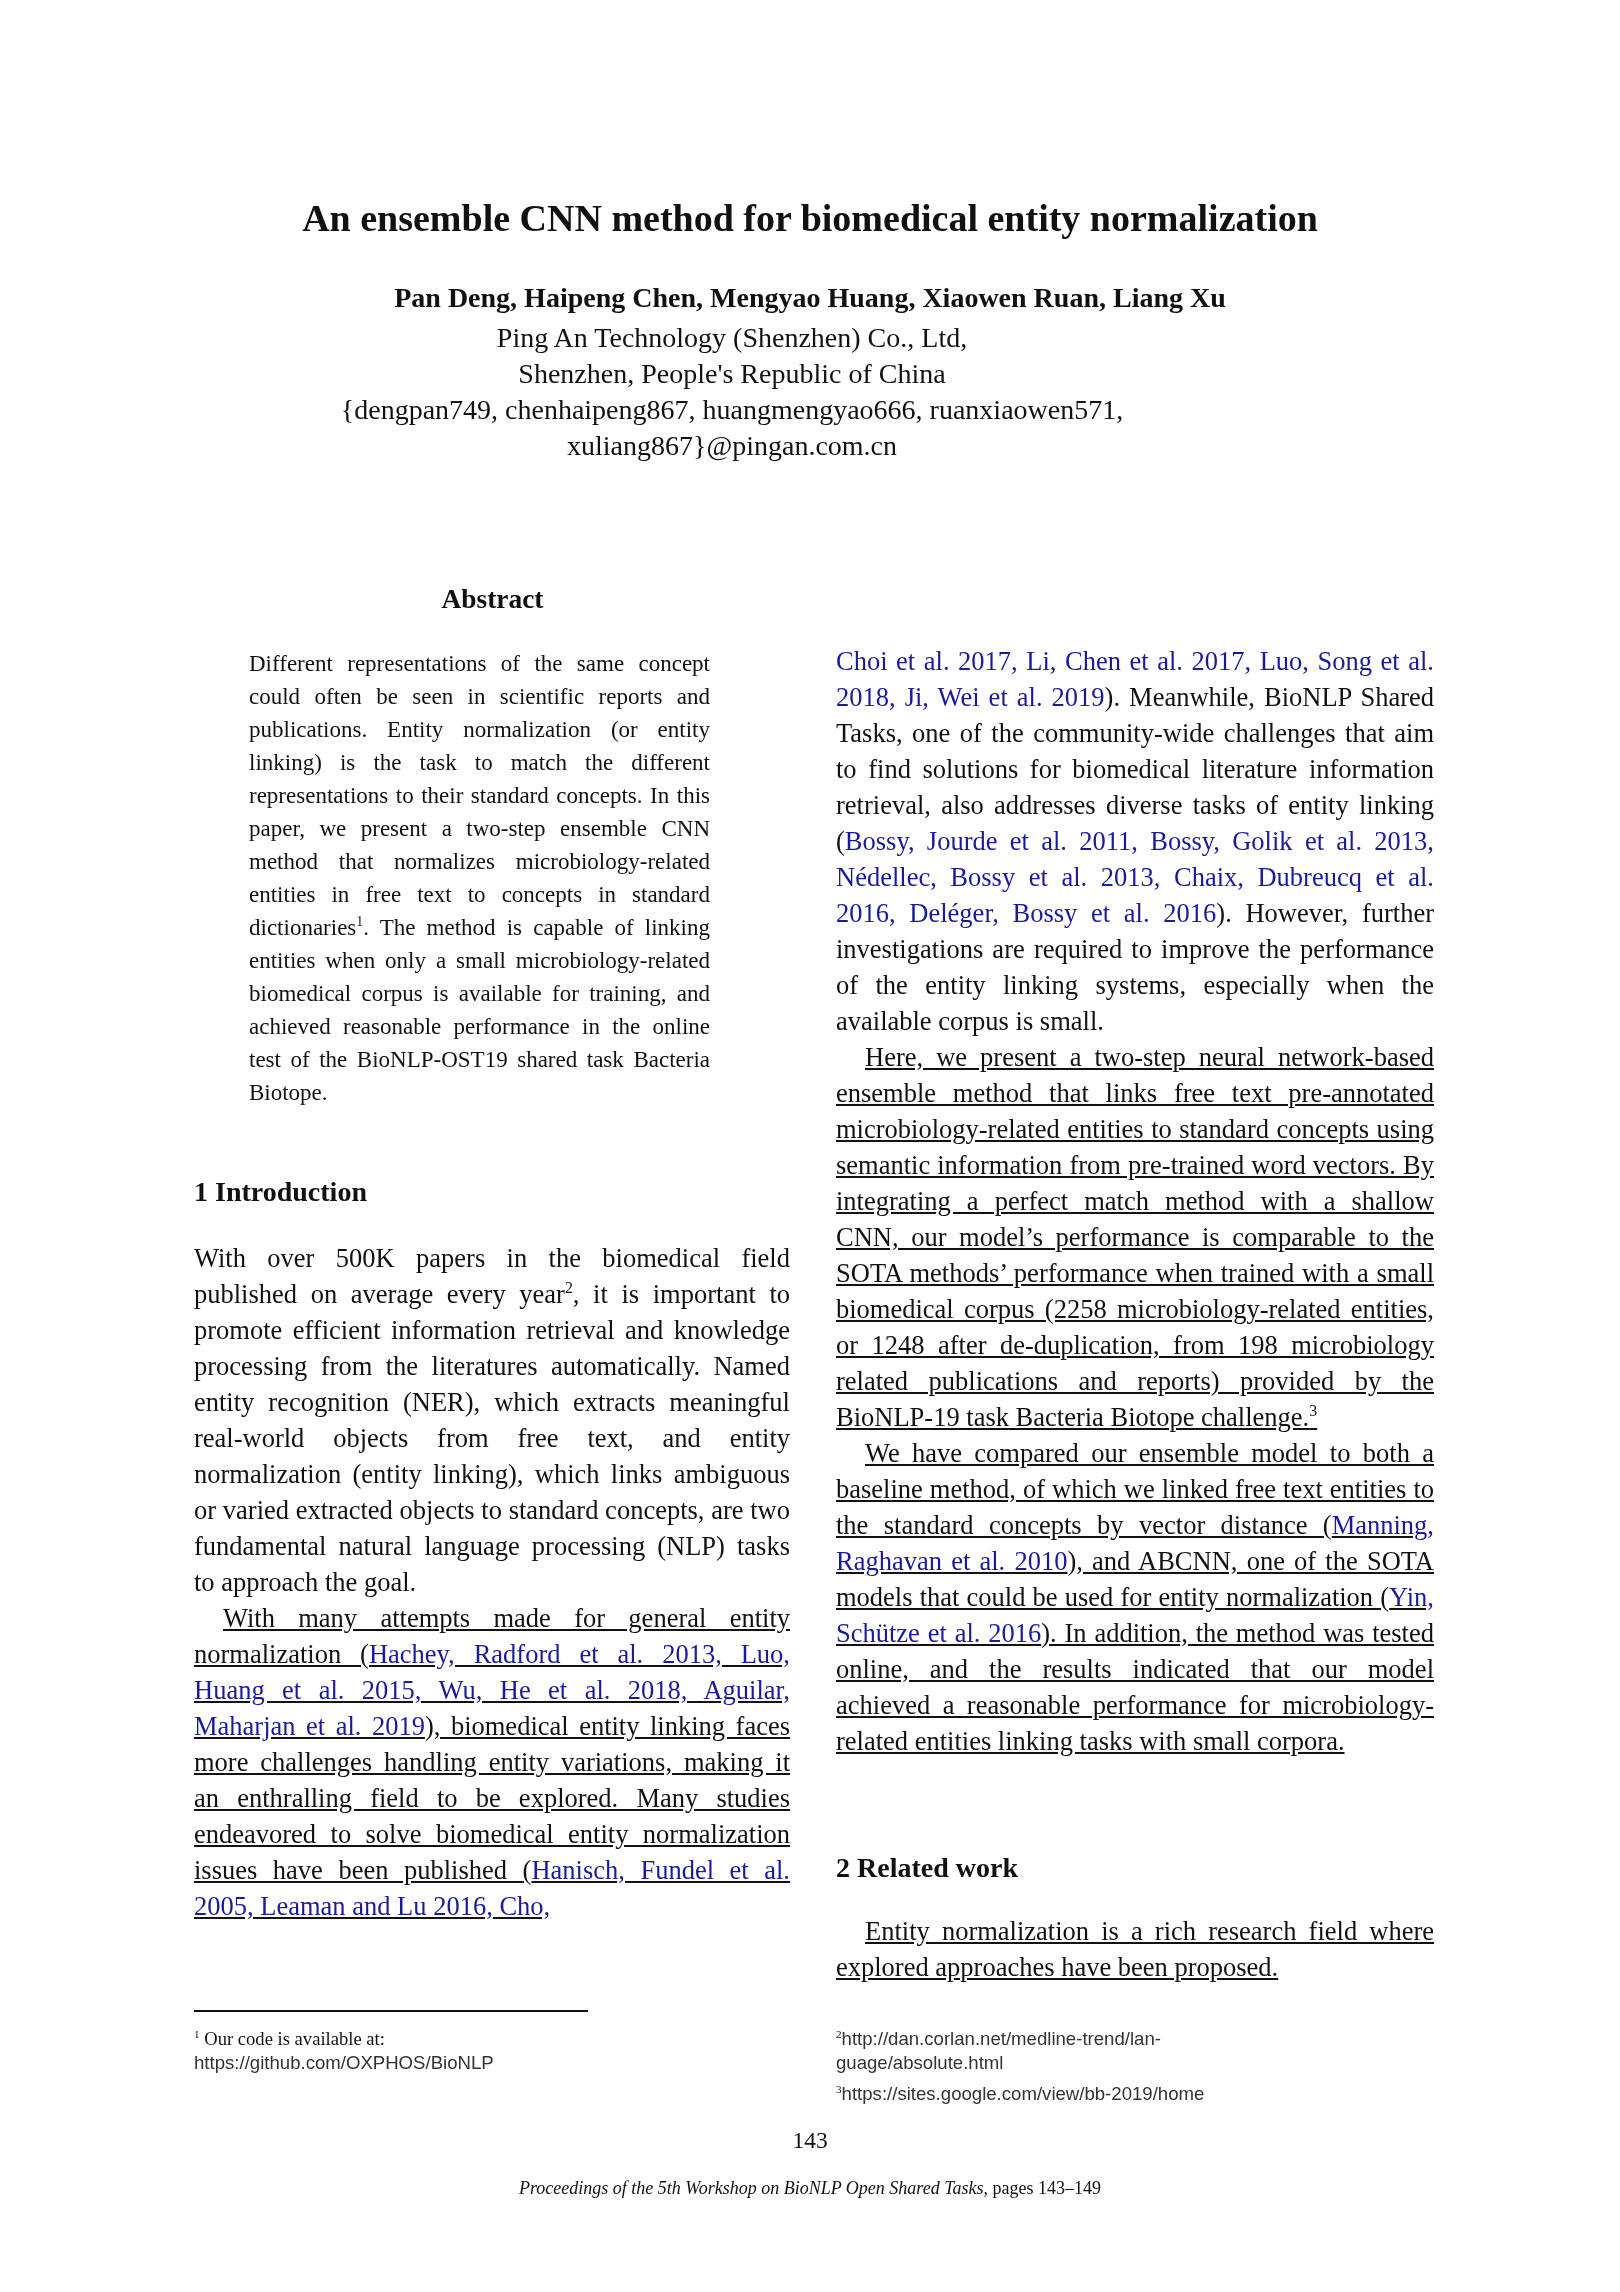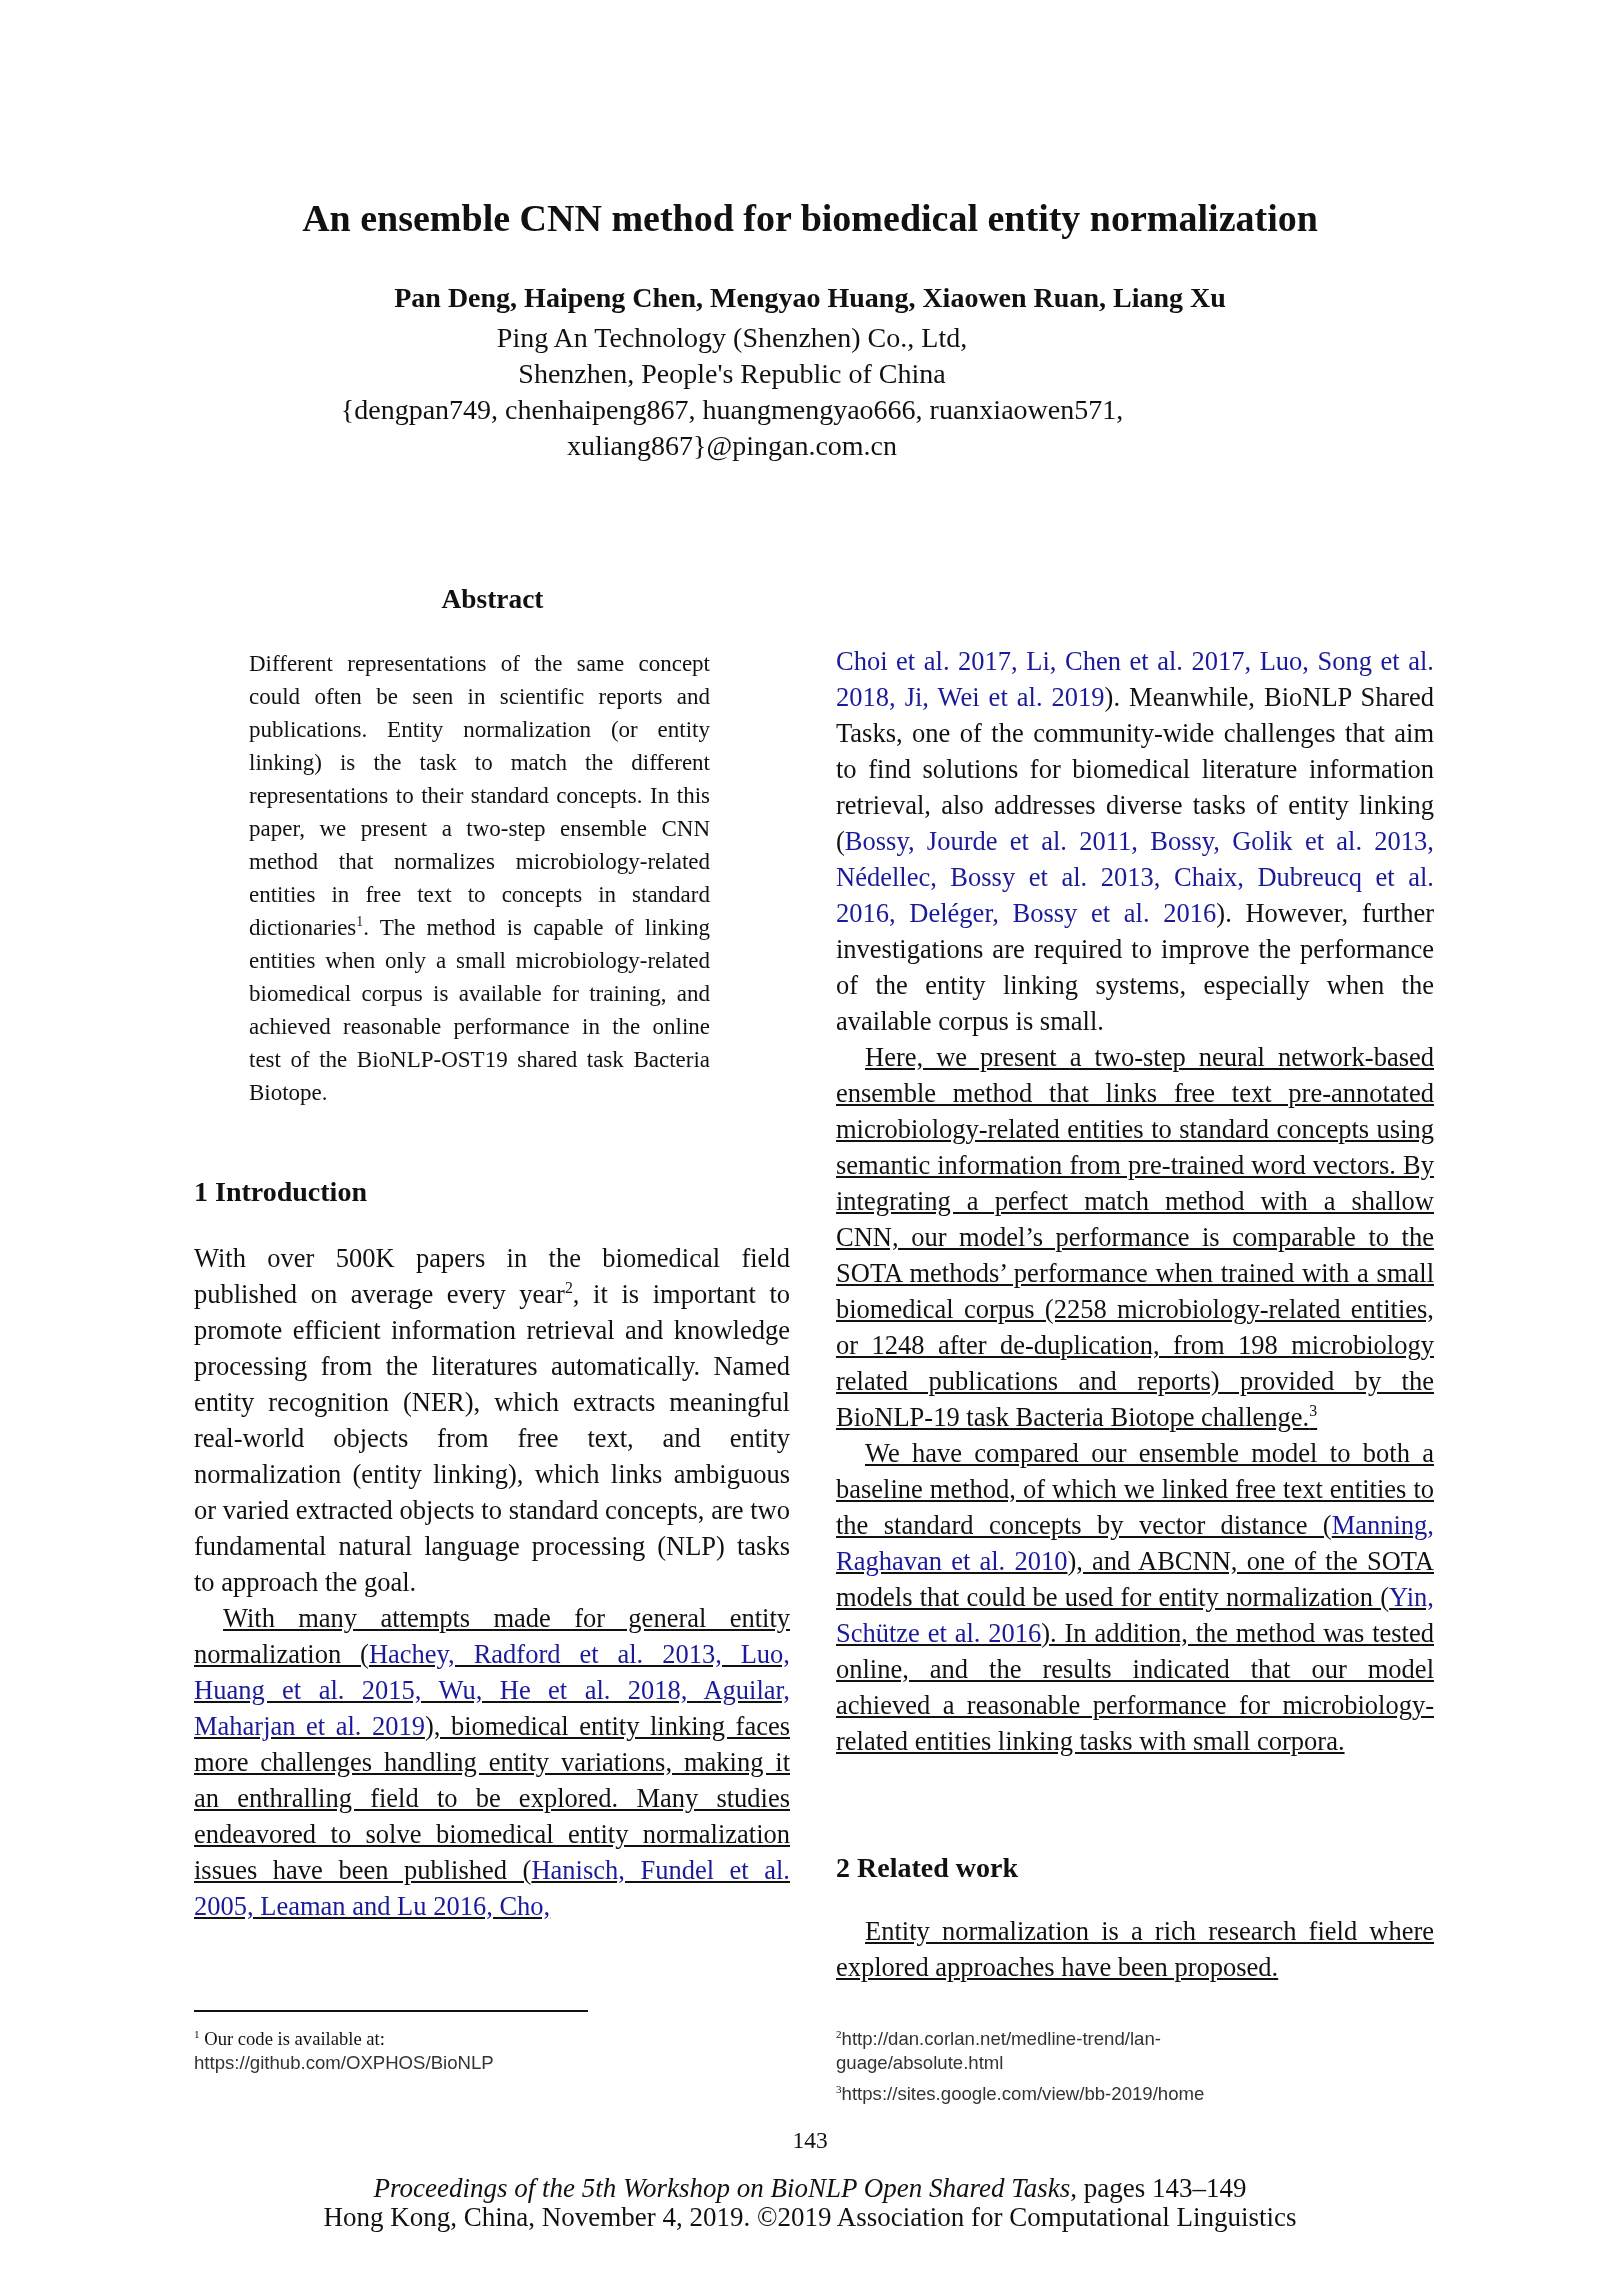--- a/index.html
+++ b/index.html
@@ -15,21 +15,21 @@
   .left-col { left: 194px; width: 596px; }
   .right-col { left: 836px; width: 598px; }
   .sec-heading { font-weight: bold; font-size: 28px; }
   .cite { color: #1a1a9a; }
   .indent { text-indent: 29px; text-decoration: underline; }
   .fn-rule { top: 2010px; left: 194px; width: 394px; height: 2px; background: #111; }
   .fn { font-size: 18.6px; line-height: 23.5px; }
   .mono { font-family: Liberation Sans, sans-serif; font-size: 18.6px; color: #333; }
   sup { font-size: 60%; line-height: 0; }
   .pagenum { top: 2127px; left: 0; width: 1620px; text-align: center; font-size: 23.5px; }
-  .proc { top: 2174px; left: 0; width: 1620px; text-align: center; font-size: 27px; line-height: 29px; }
+  .proc { top: 2174px; left: 0; width: 1620px; text-align: center; font-size: 18px; line-height: 29px; }
   p { margin: 0; }
 </style>
 </head>
 <body>
 
 <div class="abs title">An ensemble CNN method for biomedical entity normalization</div>
 <div class="abs authors">Pan Deng, Haipeng Chen, Mengyao Huang, Xiaowen Ruan, Liang Xu</div>
 <div class="abs affil" style="top:320px">Ping An Technology (Shenzhen) Co., Ltd,</div>
 <div class="abs affil" style="top:356px">Shenzhen, People's Republic of China</div>
 <div class="abs affil" style="top:392px">{dengpan749, chenhaipeng867, huangmengyao666, ruanxiaowen571,</div>
@@ -66,15 +66,14 @@
   <sup>2</sup><span class="mono">http://dan.corlan.net/medline-trend/lan-</span><br>
   <span class="mono">guage/absolute.html</span>
 </div>
 <div class="abs fn" style="top:2082px; left:836px; width:608px;">
   <sup>3</sup><span class="mono">https://sites.google.com/view/bb-2019/home</span>
 </div>
 
 <div class="abs pagenum">143</div>
 <div class="abs proc">
   <i>Proceedings of the 5th Workshop on BioNLP Open Shared Tasks</i><span>, pages 143–149</span><br>
-  <span>Hong Kong, China, November 4, 2019. ©2019 Association for Computational Linguistics</span>
 </div>
 
 
 </body></html>

